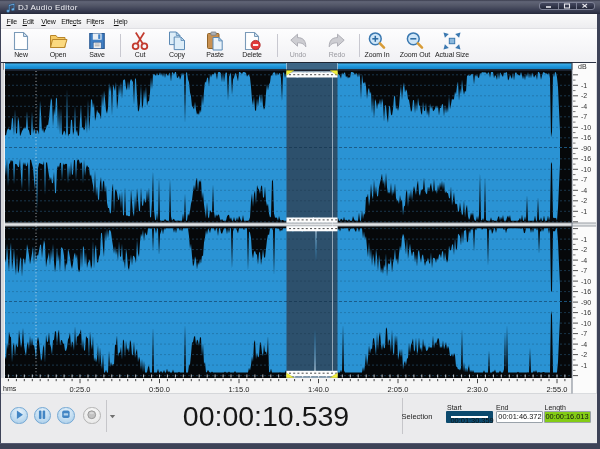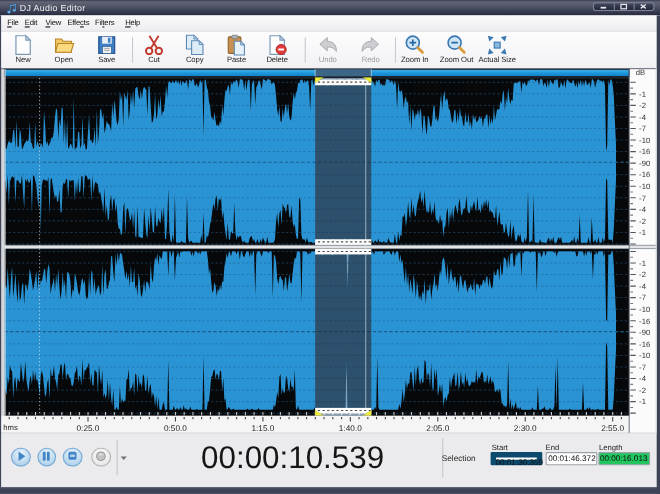--- a/index.html
+++ b/index.html
@@ -533,18 +533,18 @@
         <path d="M0.8 1 L6.2 1 L3.5 4.2 Z" fill="#707070"></path>
       </svg>
       <div style="position:absolute;left:160px;top:5.5px;width:212px;text-align:center;font-size:28.5px;color:#161616;font-family:'Liberation Sans',sans-serif">00:00:10.539</div>
       <div style="position:absolute;left:402px;top:4px;width:1px;height:36px;background:#c6c6ca"></div>
       <div style="position:absolute;left:392px;top:17.5px;width:50px;text-align:center;font-size:7.5px;color:#222">Selection</div>
       <div style="position:absolute;left:447px;top:9.5px;font-size:7px;color:#222">Start</div>
       <div style="position:absolute;left:496px;top:9.5px;font-size:7px;color:#222">End</div>
       <div style="position:absolute;left:544.5px;top:9.5px;font-size:7px;color:#222">Length</div>
       <div style="position:absolute;left:445.5px;top:17px;width:47px;height:12px;background:#fff;border:5px solid #0c4a6e;border-radius:1px;box-sizing:border-box;font-size:7.4px;color:#111;text-align:center;line-height:10.5px">00:01:30.359</div>
       <div style="position:absolute;left:495.5px;top:17px;width:47px;height:12px;background:#fff;border:1px solid #9aa2aa;border-radius:1px;box-sizing:border-box;font-size:7.4px;color:#111;text-align:right;line-height:10.5px">00:01:46.372</div>
-      <div style="position:absolute;left:543.5px;top:17px;width:47px;height:12px;background:#22c55e;border:1px solid #9aa2aa;border-radius:1px;box-sizing:border-box;font-size:7.4px;color:#111;text-align:center;line-height:10.5px">00:00:16.013</div>
+      <div style="position:absolute;left:543.5px;top:17px;width:47px;height:12px;background:#84cc16;border:1px solid #9aa2aa;border-radius:1px;box-sizing:border-box;font-size:7.4px;color:#111;text-align:center;line-height:10.5px">00:00:16.013</div>
     </div>
 <div style="position:absolute;left:0;top:443px;width:600px;height:6px;background:#3d4257;border-top:1px solid #565b72;box-sizing:border-box"></div>
 <div style="position:absolute;left:0;top:14px;width:1px;height:429px;background:#3e4358"></div>
 <div style="position:absolute;left:597px;top:14px;width:3px;height:435px;background:#3d4257"></div>
 <div style="position:absolute;left:595.5px;top:62px;width:1.5px;height:332px;background:#d8dadd"></div>
 </div>
 </body></html>

